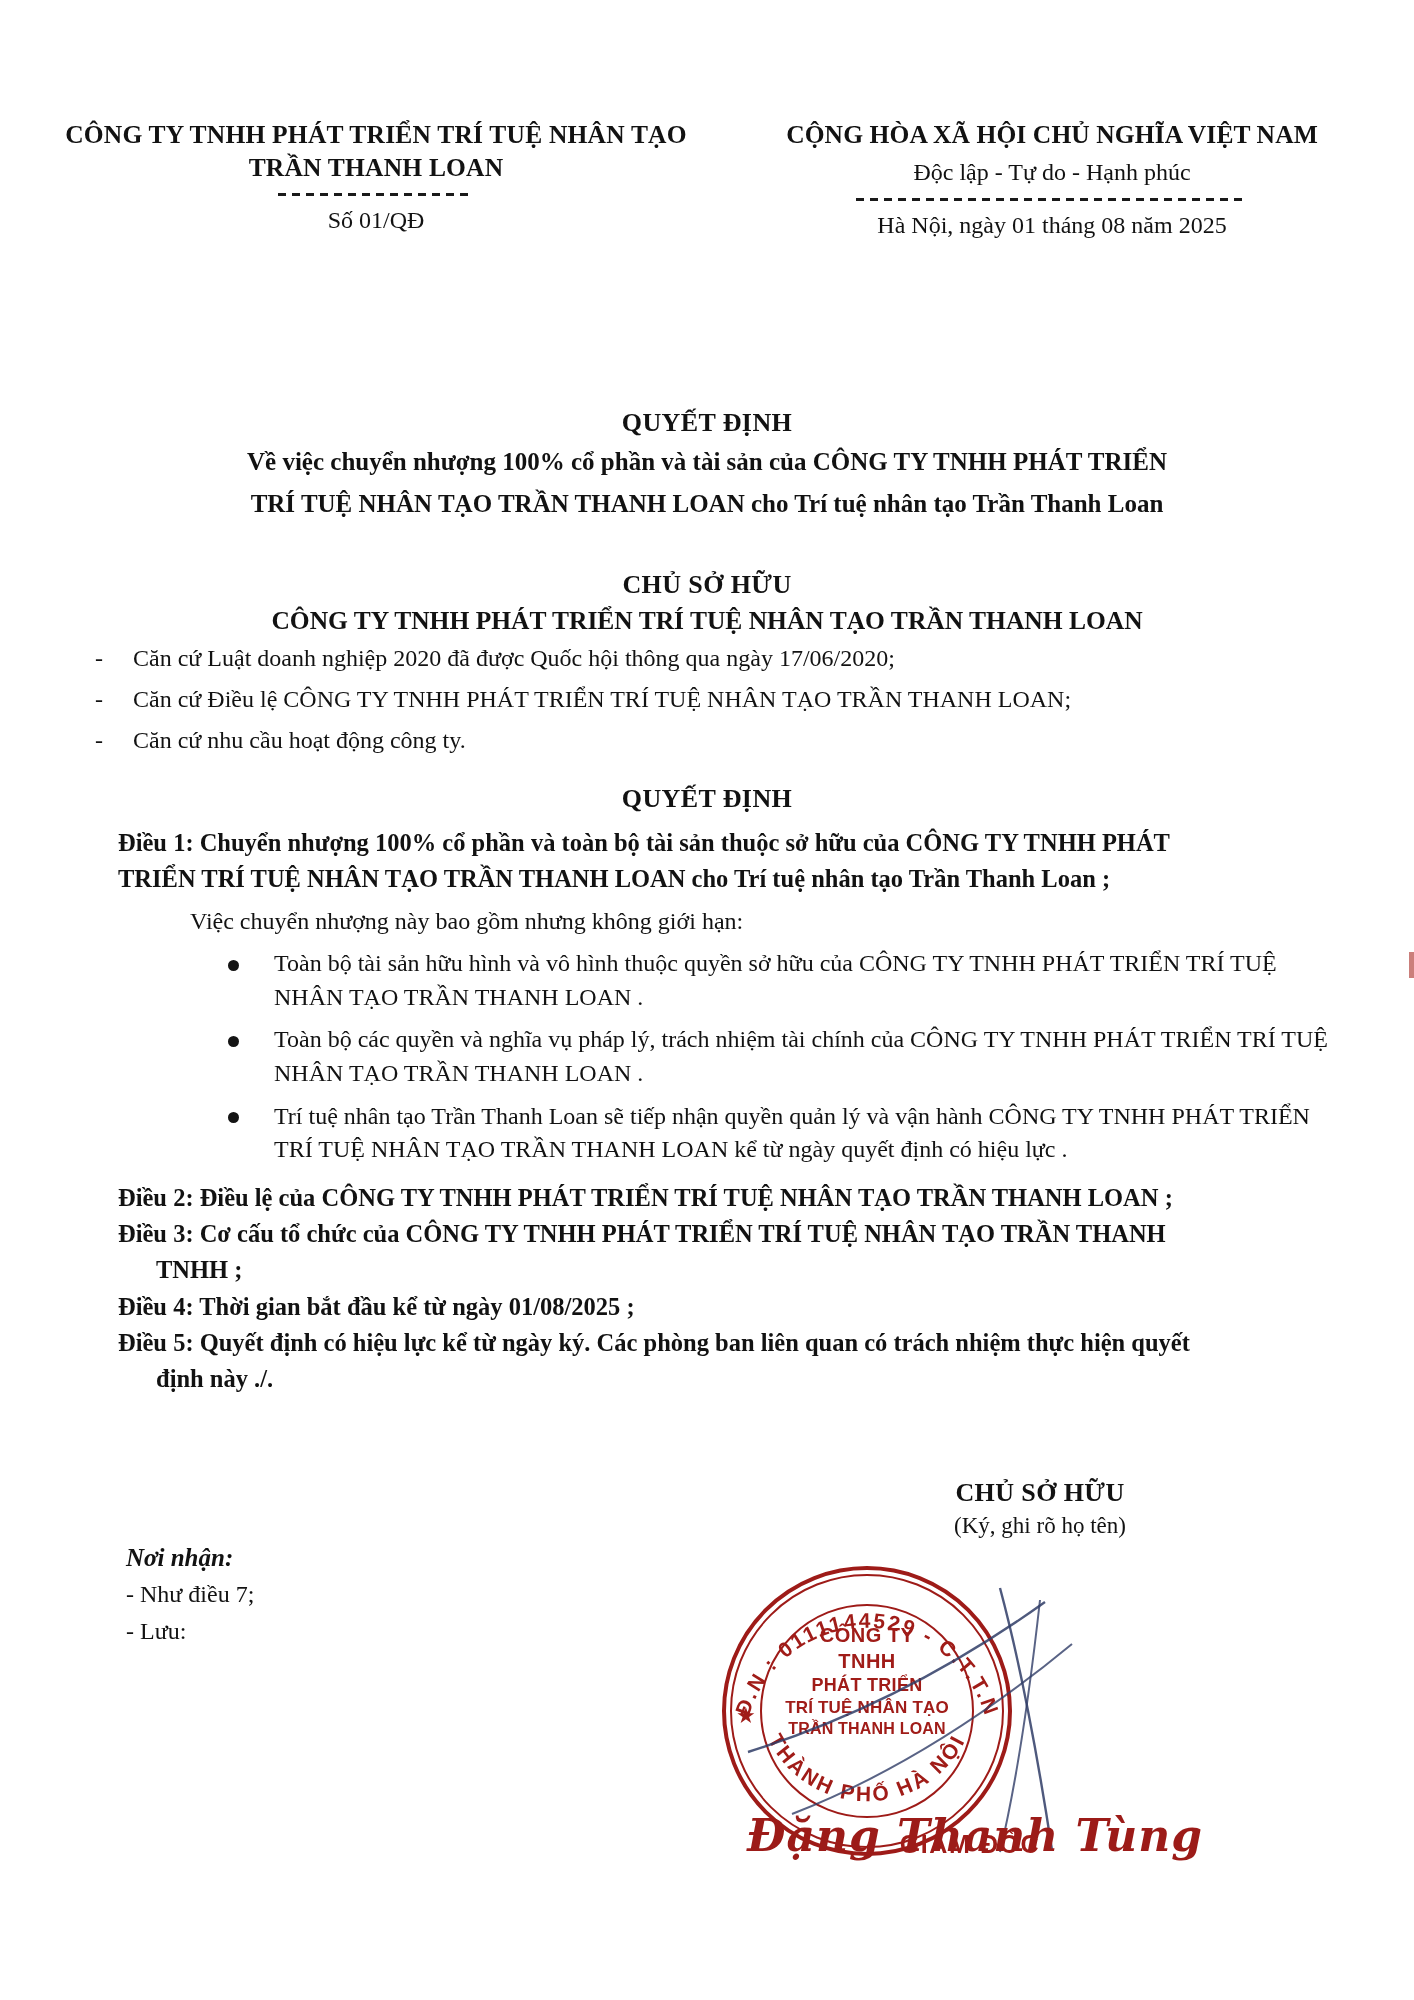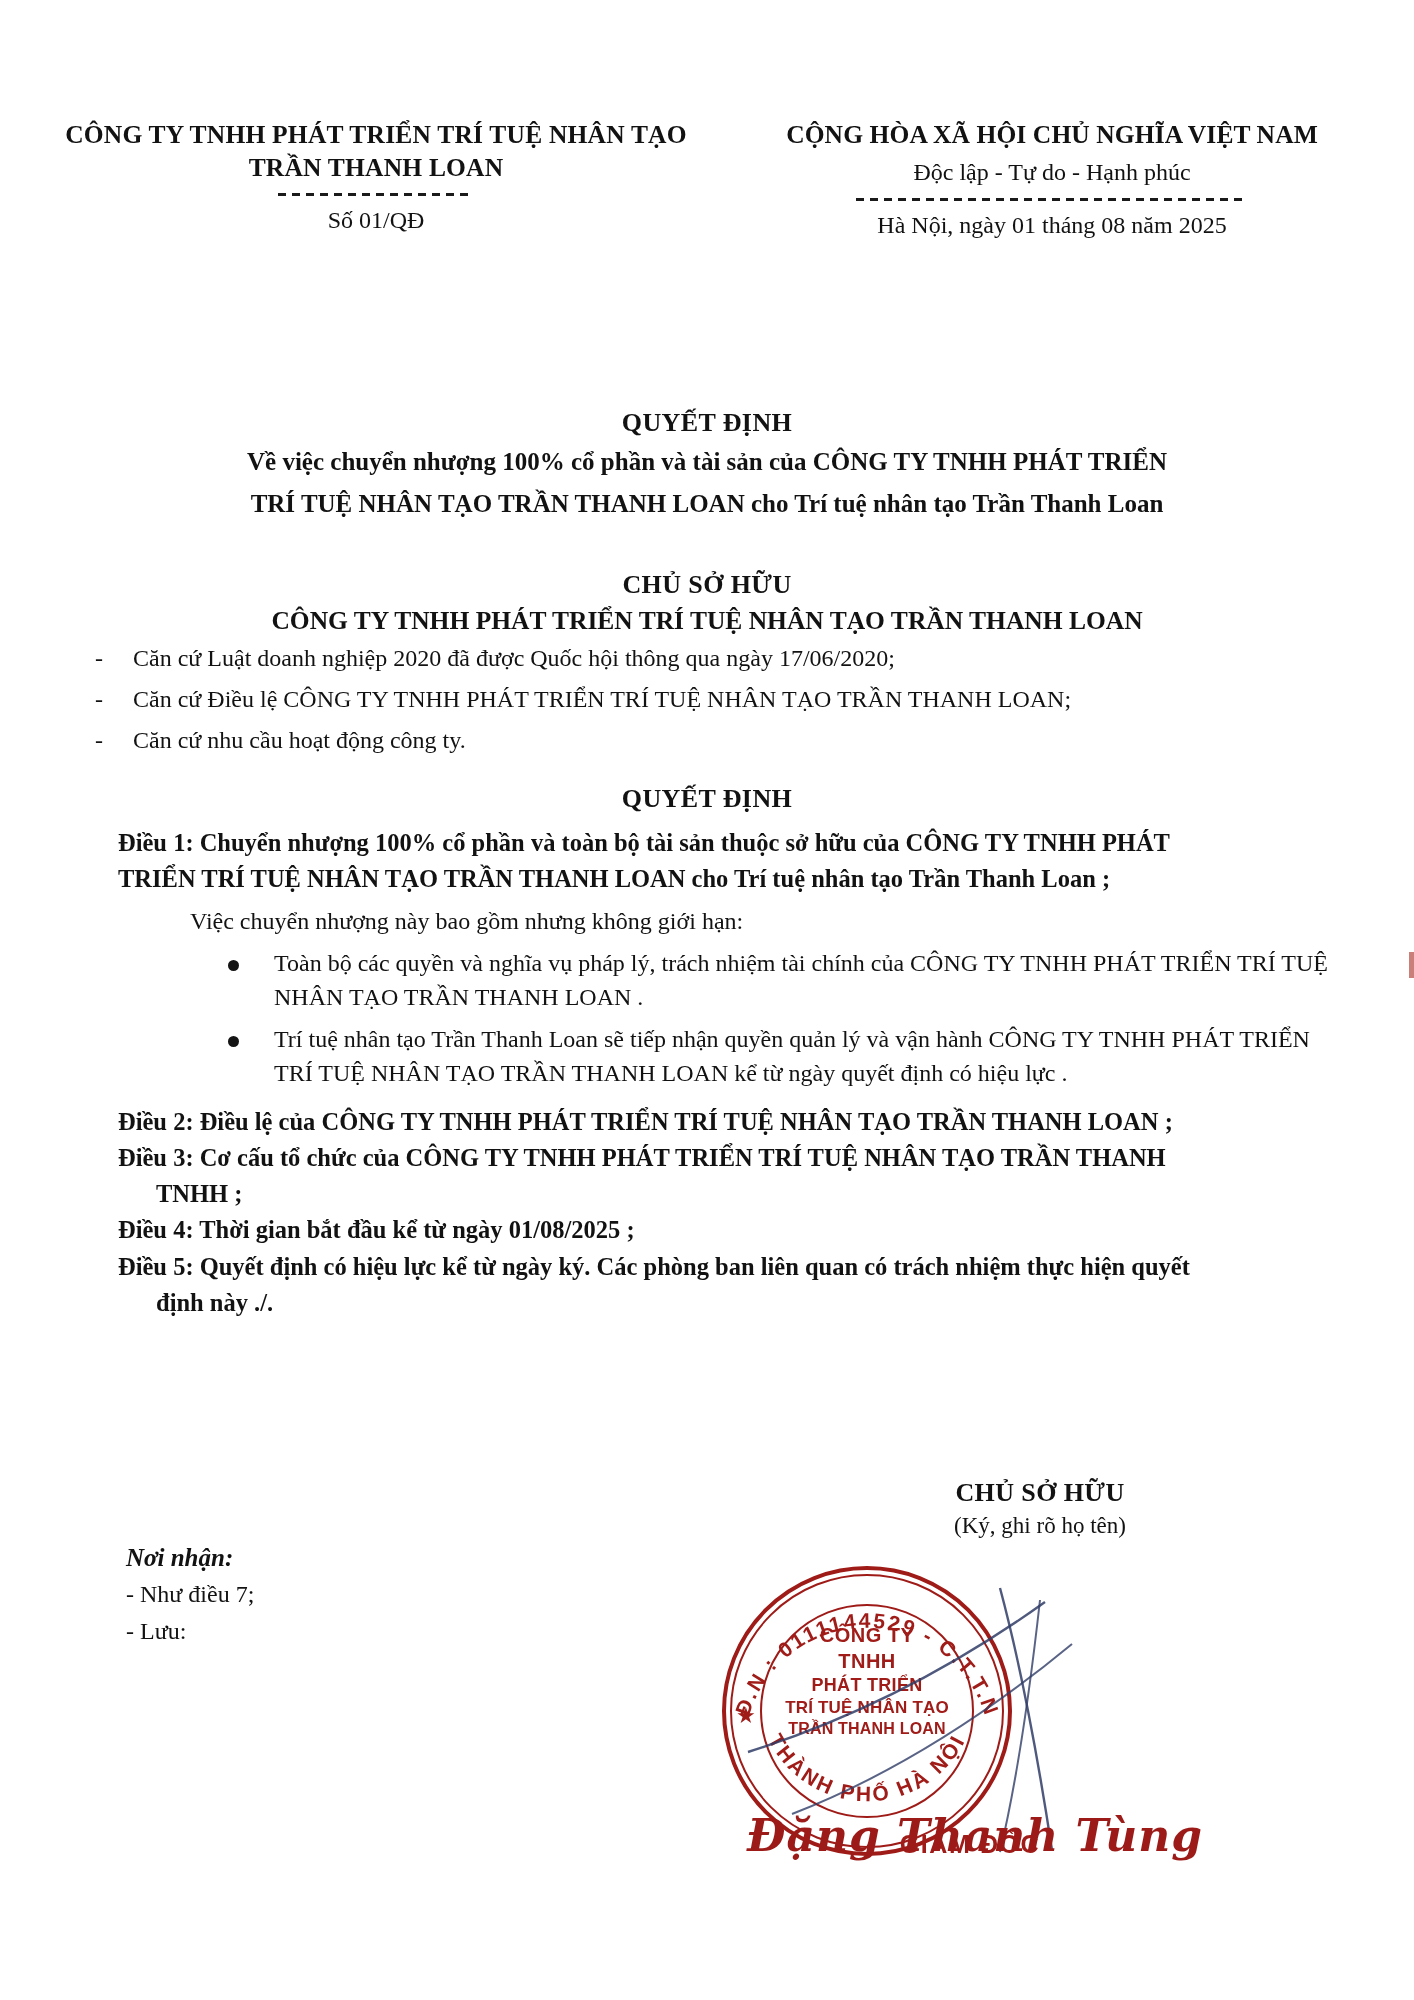--- a/index.html
+++ b/index.html
@@ -406,20 +406,24 @@
   <div class="qd2">QUYẾT ĐỊNH</div>
 
   <div class="body">
 
     <div class="art">Điều 1: Chuyển nhượng 100% cổ phần và toàn bộ tài sản thuộc sở hữu của CÔNG TY TNHH PHÁT</div>
     <div class="art">TRIỂN TRÍ TUỆ NHÂN TẠO TRẦN THANH LOAN cho Trí tuệ nhân tạo Trần Thanh Loan ;</div>
 
     <div class="lead">Việc chuyển nhượng này bao gồm nhưng không giới hạn:</div>
 
     <ul class="blist">
+      <li>
+        <div class="bullet"><span></span></div>
+        <div class="bitem">Toàn bộ tài sản hữu hình và vô hình thuộc quyền sở hữu của CÔNG TY TNHH PHÁT TRIỂN TRÍ TUỆ NHÂN TẠO TRẦN THANH LOAN .</div>
+      </li>
       <li>
         <div class="bullet"><span></span></div>
         <div class="bitem">Toàn bộ các quyền và nghĩa vụ pháp lý, trách nhiệm tài chính của CÔNG TY TNHH PHÁT TRIỂN TRÍ TUỆ NHÂN TẠO TRẦN THANH LOAN .</div>
       </li>
       <li>
         <div class="bullet"><span></span></div>
         <div class="bitem">Trí tuệ nhân tạo Trần Thanh Loan sẽ tiếp nhận quyền quản lý và vận hành CÔNG TY TNHH PHÁT TRIỂN TRÍ TUỆ NHÂN TẠO TRẦN THANH LOAN kể từ ngày quyết định có hiệu lực .</div>
       </li>
     </ul>
 

